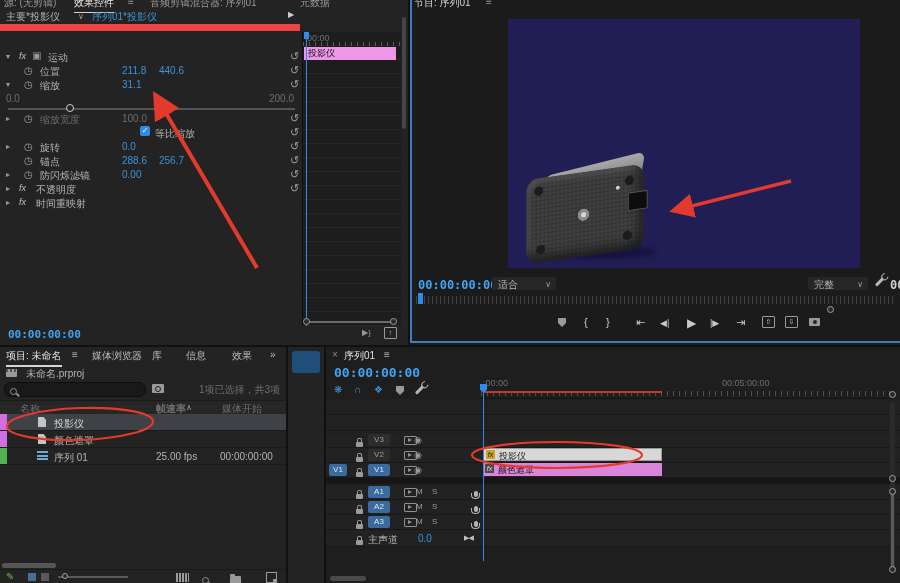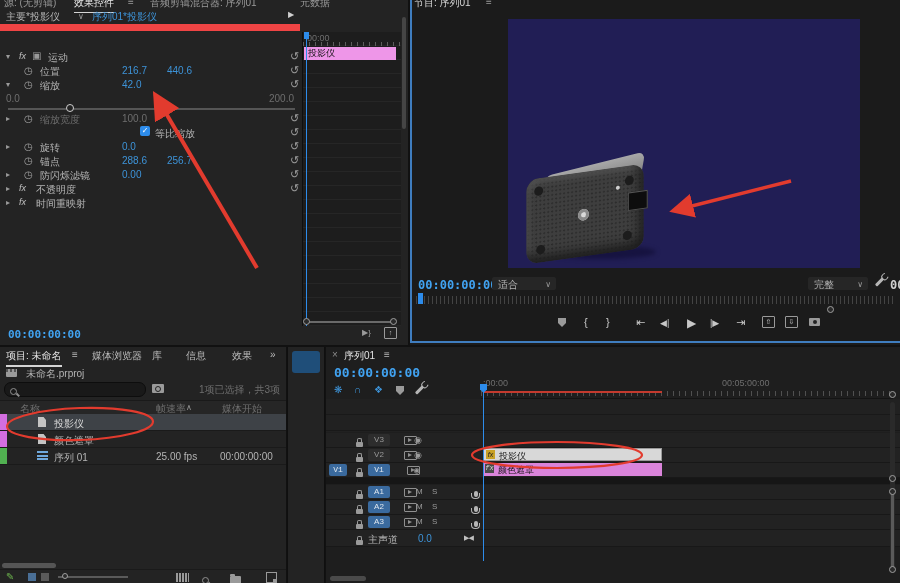--- a/index.html
+++ b/index.html
@@ -14,21 +14,21 @@
   .reset{color:#9a9a9a;font-size:11px;line-height:11px;}
   .caret{color:#9a9a9a;font-size:8px;}
   .fxi{font-style:italic;color:#c0c0c0;font-size:9px;}
   .clip-tab{height:13px;overflow:hidden;}
   .clip-tab > span{display:inline-block;margin-top:-4px;font-size:10px;color:#9a9a9a;}
   .fxrow{position:absolute;left:0;width:300px;height:14px;}
   .fxrow .c-exp{position:absolute;left:6px;top:2px;}
   .fxrow .c-sw{position:absolute;left:24px;top:1px;color:#9a9a9a;font-size:10px;}
   .fxrow .c-lbl{position:absolute;left:40px;top:1px;}
   .fxrow .c-v1{position:absolute;left:122px;top:1px;}
-  .fxrow .c-v2{position:absolute;left:159px;top:1px;margin-left:8px;}
+  .fxrow .c-v2{position:absolute;left:159px;top:1px;}
   .fxrow .c-reset{position:absolute;left:290px;top:1px;}
   .ticks{background:repeating-linear-gradient(90deg,#5c5c5c 0 1px,transparent 1px 6px);}
   .ticks-fine{background:repeating-linear-gradient(90deg,#555 0 1px,transparent 1px 4px);}
   .chk{width:10px;height:10px;background:#2d8ceb;border-radius:2px;color:#fff;font-size:8px;
        line-height:10px;text-align:center;display:inline-block;}
   
   .ilock{position:relative;width:7px;height:5px;background:#9a9a9a;border-radius:1px;display:inline-block;}
   .ilock::before{content:"";position:absolute;left:1px;top:-4px;width:3px;height:4px;border:1px solid #9a9a9a;border-bottom:none;border-radius:2px 2px 0 0;}
   .isync{position:relative;width:11px;height:7px;border:1px solid #8f8f8f;border-radius:1px;display:inline-block;}
   .isync::after{content:"";position:absolute;left:3px;top:1px;border-left:4px solid #8f8f8f;border-top:2.5px solid transparent;border-bottom:2.5px solid transparent;}
@@ -84,29 +84,29 @@
     <div class="fxrow" style="top:50px;">
       <span class="c-exp caret">▾</span>
       <span class="ab fxi" style="left:19px;top:1px;">fx</span>
       <span class="ab" style="left:32px;top:0;color:#9a9a9a;">▣</span>
       <span class="ab lbl" style="left:48px;top:1px;">运动</span>
       <span class="c-reset reset">↺</span>
     </div>
     <div class="fxrow" style="top:64px;">
       <span class="c-sw">◷</span>
       <span class="c-lbl lbl">位置</span>
-      <span class="c-v1 val">216.7</span>
+      <span class="c-v1 val">211.8</span>
       <span class="c-v2 val">440.6</span>
       <span class="c-reset reset">↺</span>
     </div>
     <div class="fxrow" style="top:78px;">
       <span class="c-exp caret">▾</span>
       <span class="c-sw">◷</span>
       <span class="c-lbl lbl">缩放</span>
-      <span class="c-v1 val">42.0</span>
+      <span class="c-v1 val">31.1</span>
       <span class="c-reset reset">↺</span>
     </div>
     <div class="fxrow" style="top:92px;">
       <span class="ab dim" style="left:6px;top:1px;">0.0</span>
       <span class="ab dim" style="right:6px;top:1px;">200.0</span>
     </div>
     <div class="ab" style="left:8px;top:104px;width:287px;height:10px;">
       <div class="ab" style="left:0;top:4px;width:100%;height:2px;background:#555;"></div>
       <div class="ab" style="left:58px;top:0;width:8px;height:8px;border:1.5px solid #cfcfcf;border-radius:50%;background:#232323;box-sizing:border-box;"></div>
     </div>
@@ -252,21 +252,21 @@
     </div>
     <div class="ab" style="left:0;top:34px;width:286px;height:16px;">
       <div class="ab" style="left:4px;top:1px;width:140px;height:13px;background:#191919;border:1px solid #0d0d0d;border-radius:7px;">
         <span class="ab imag" style="left:5px;top:3px;"></span>
       </div>
       <span class="ab iimgsearch" style="left:152px;top:3px;"></span>
       <span class="ab dim" style="left:168px;top:2px;width:112px;text-align:right;">1项已选择，共3项</span>
     </div>
     <div class="ab" style="left:0;top:53px;width:286px;height:13px;border-top:1px solid #1a1a1a;border-bottom:1px solid #1a1a1a;background:#262626;">
       <span class="ab dim" style="left:20px;top:1px;">名称</span>
-      <span class="ab dim" style="left:156px;top:1px;">帧速率</span>
+      <span class="ab dim" style="left:156px;top:1px;font-weight:bold;">帧速率</span>
       <span class="ab dim caret" style="left:186px;top:2px;">∧</span>
       <span class="ab dim" style="left:222px;top:1px;">媒体开始</span>
     </div>
 
     <div class="ab" style="left:0;top:67px;width:286px;height:16px;background:#3e4247;border-bottom:1px solid #1a1a1a;">
       <div class="ab" style="left:0;top:0;width:7px;height:16px;background:#d36ee0;"></div>
       <span class="ab ifile" style="left:38px;top:3px;"></span>
       <span class="ab" style="left:54px;top:3px;color:#d8d8d8;">投影仪</span>
     </div>
     <div class="ab" style="left:0;top:84px;width:286px;height:16px;border-bottom:1px solid #1a1a1a;">
@@ -335,21 +335,21 @@
     <div class="trow" style="left:0;top:101px;width:574px;">
       <span class="ab ilock" style="left:30px;top:5px;"></span>
       <span class="trkname dark" style="left:42px;top:1px;">V2</span>
       <span class="ab isync" style="left:68px;top:3px;"></span>
       <span class="ab" style="left:88px;top:2px;color:#9a9a9a;font-size:9px;">◉</span>
       <div class="ab" style="left:157px;top:0;width:179px;height:13px;background:#d8d8d8;border:1px solid #9a9a9a;box-sizing:border-box;">
         <span class="ab" style="left:2px;top:1px;width:9px;height:9px;background:#c9a227;color:#222;font-size:7px;font-style:italic;text-align:center;line-height:9px;">fx</span>
         <span class="ab" style="left:15px;top:1px;color:#141414;font-size:9px;">投影仪</span>
       </div>
     </div>
-    <div class="trow" style="left:0;top:116px;width:574px;font-family:Liberation Mono, monospace;">
+    <div class="trow" style="left:0;top:116px;width:574px;">
       <span class="ab" style="left:3px;top:1px;width:18px;height:12px;background:#3a6a9e;border-radius:2px;color:#dfe7ef;font-size:8px;line-height:12px;text-align:center;">V1</span>
       <span class="ab ilock" style="left:30px;top:5px;"></span>
       <span class="trkname" style="left:42px;top:1px;">V1</span>
       <span class="ab isync" style="left:68px;top:3px;"></span>
       <span class="ab" style="left:88px;top:2px;color:#9a9a9a;font-size:9px;">◉</span>
       <div class="ab" style="left:157px;top:0;width:179px;height:13px;background:#da84da;">
         <span class="ab" style="left:2px;top:1px;width:9px;height:9px;background:#4a4a4a;color:#ddd;font-size:7px;font-style:italic;text-align:center;line-height:9px;">fx</span>
         <span class="ab" style="left:15px;top:1px;color:#141414;font-size:9px;">颜色遮罩</span>
       </div>
     </div>

